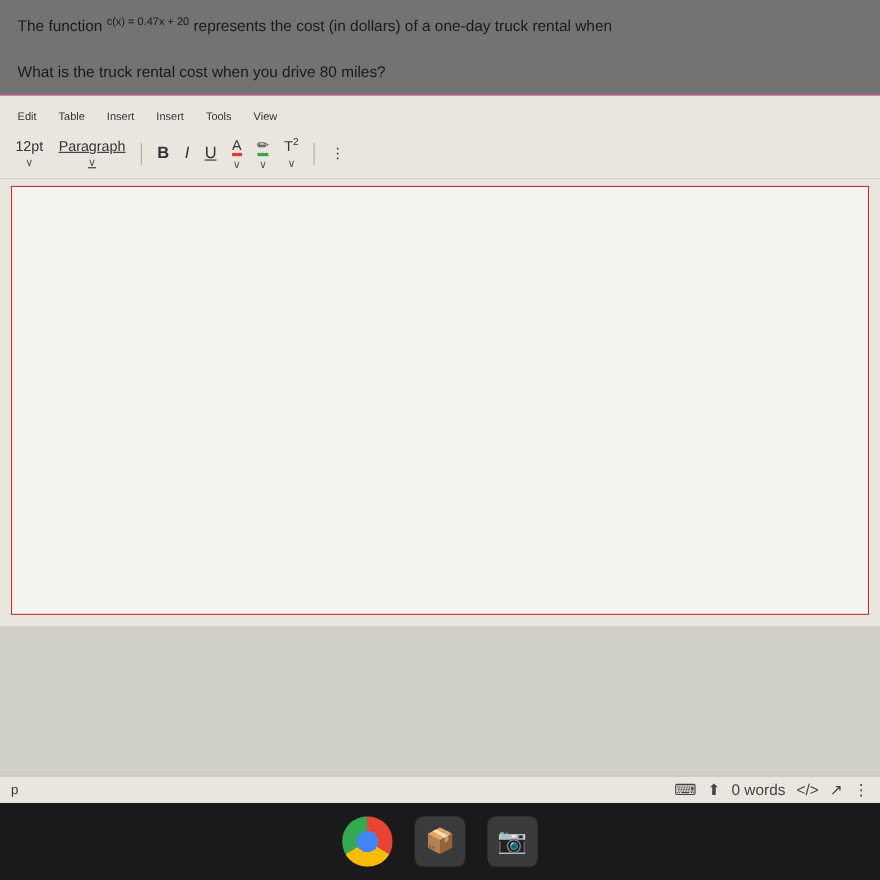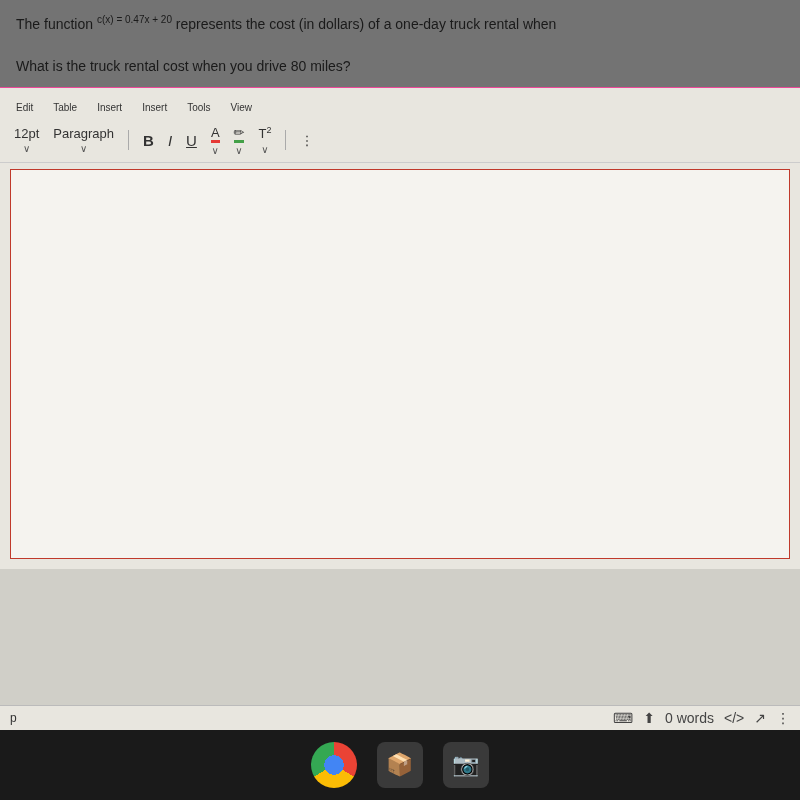--- a/index.html
+++ b/index.html
@@ -100,20 +100,21 @@
     .font-size-select {
       display: flex;
       align-items: center;
       gap: 2px;
     }
 
     .paragraph-select {
       display: flex;
       align-items: center;
       gap: 2px;
+      text-decoration: underline;
     }
 
     .writing-area-wrapper {
       padding: 6px 10px 10px 10px;
       background: #e8e6df;
     }
 
     .writing-area {
       background: #f5f3ef;
       border: 1.5px solid #c0392b;

